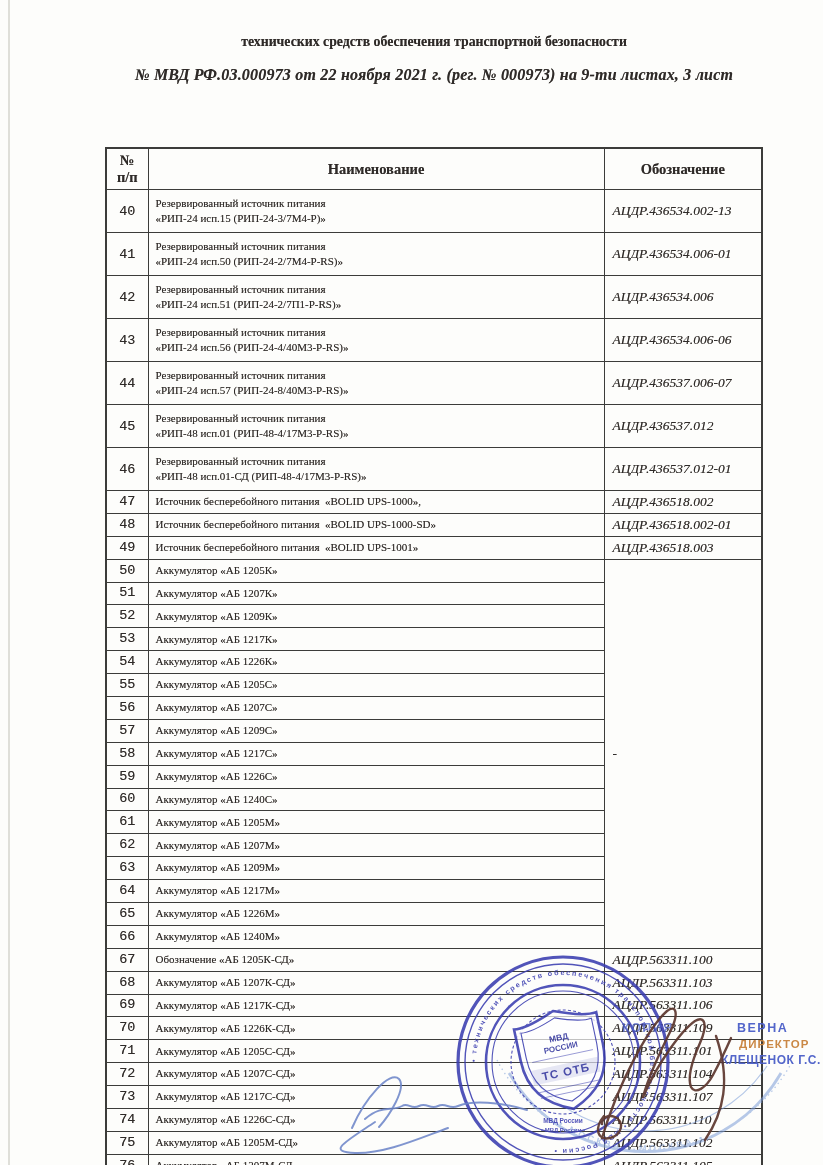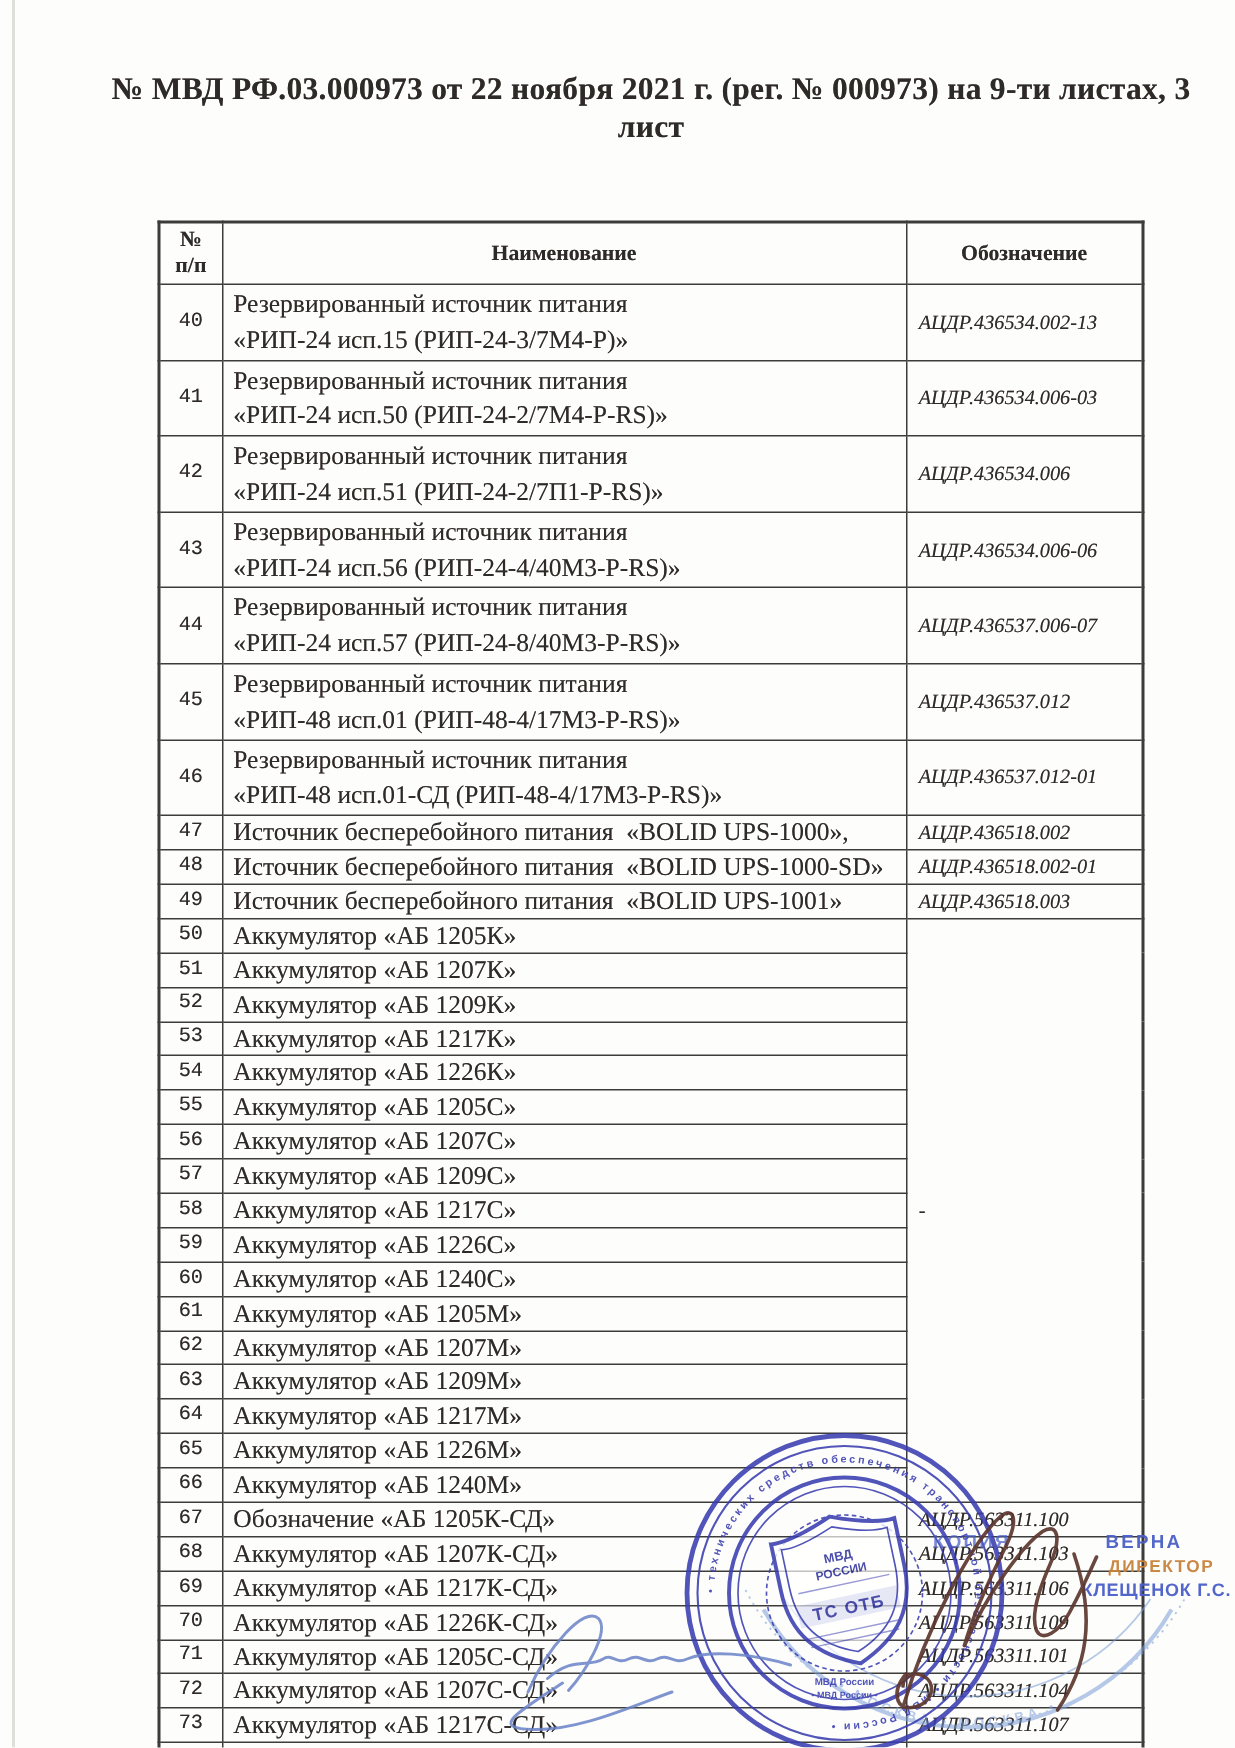--- a/index.html
+++ b/index.html
@@ -8,47 +8,48 @@
     background:#fdfdfb;color:#2e2a28;
     font-family:"Liberation Serif","DejaVu Serif",serif;
   }
   .page-edge{position:absolute;left:8px;top:0;height:100%;width:2px;background:#cccbc3;opacity:.6;}
   .doc-header{
     position:absolute;top:32px;left:60px;width:748px;text-align:center;
     font-weight:bold;text-shadow:0 0 .4px rgba(45,38,30,.55);
   }
   .t1{font-size:15.5px;letter-spacing:.4px;line-height:1.35;}
   .t2,.t3{font-size:13.8px;line-height:1.4;}
-  .reg{font-size:21px;margin-top:15px;letter-spacing:.2px;}
+  .reg{font-size:16px;margin-top:15px;letter-spacing:.2px;font-style:italic;}
   table.cert{
     position:absolute;left:105px;top:147px;width:656px;
     border-collapse:collapse;table-layout:fixed;
     border:2px solid #3c3c3a;
   }
   table.cert th,table.cert td{
     border:1px solid #3c3c3a;vertical-align:middle;
     text-shadow:0 0 .4px rgba(45,38,30,.5);
   }
   col.c1{width:42px;}col.c2{width:456px;}col.c3{width:158px;}
   thead th{height:38px;font-size:14.5px;font-weight:bold;text-align:center;padding:1px 2px;line-height:1.15;}
   td.c-num{text-align:center;font-size:13.5px;padding:0 2px;font-family:Liberation Mono, monospace;}
-  td.c-name{font-size:17px;padding:1px 6px 1px 7px;white-space:pre-wrap;}
+  td.c-name{font-size:11px;padding:1px 6px 1px 7px;white-space:pre-wrap;}
   td.c-code{font-size:13.5px;padding:1px 4px 1px 8px;font-style:italic;}
   tr.row-d td{height:40px;}
   tr.row-d td.c-name{line-height:1.4;}
   tr.row-s td{height:19.9px;line-height:1.05;}
   svg.overlay{position:absolute;left:0;top:0;pointer-events:none;}
   .sans{font-family:"Liberation Sans","DejaVu Sans",sans-serif;}
 </style>
 </head>
 <body>
 
 <div class="page-edge"></div>
 
 <div class="doc-header">
+  <div class="t2">технических средств обеспечения транспортной безопасности</div>
   <div class="reg">№ МВД РФ.03.000973 от 22 ноября 2021 г. (рег. № 000973) на 9-ти листах, 3 лист</div>
 </div>
 
 <table class="cert">
   <colgroup>
       <col class="c1">
       <col class="c2">
       <col class="c3">
     </colgroup>
   <thead>
@@ -63,21 +64,21 @@
   </thead>
   <tbody>
       <tr class="row-d">
         <td class="c-num">40</td>
         <td class="c-name"><div>Резервированный источник питания</div><div>«РИП-24 исп.15 (РИП-24-3/7М4-Р)»</div></td>
         <td class="c-code">АЦДР.436534.002-13</td>
       </tr>
       <tr class="row-d">
         <td class="c-num">41</td>
         <td class="c-name"><div>Резервированный источник питания</div><div>«РИП-24 исп.50 (РИП-24-2/7М4-Р-RS)»</div></td>
-        <td class="c-code">АЦДР.436534.006-03</td>
+        <td class="c-code">АЦДР.436534.006-01</td>
       </tr>
       <tr class="row-d">
         <td class="c-num">42</td>
         <td class="c-name"><div>Резервированный источник питания</div><div>«РИП-24 исп.51 (РИП-24-2/7П1-Р-RS)»</div></td>
         <td class="c-code">АЦДР.436534.006</td>
       </tr>
       <tr class="row-d">
         <td class="c-num">43</td>
         <td class="c-name"><div>Резервированный источник питания</div><div>«РИП-24 исп.56 (РИП-24-4/40М3-Р-RS)»</div></td>
         <td class="c-code">АЦДР.436534.006-06</td>

